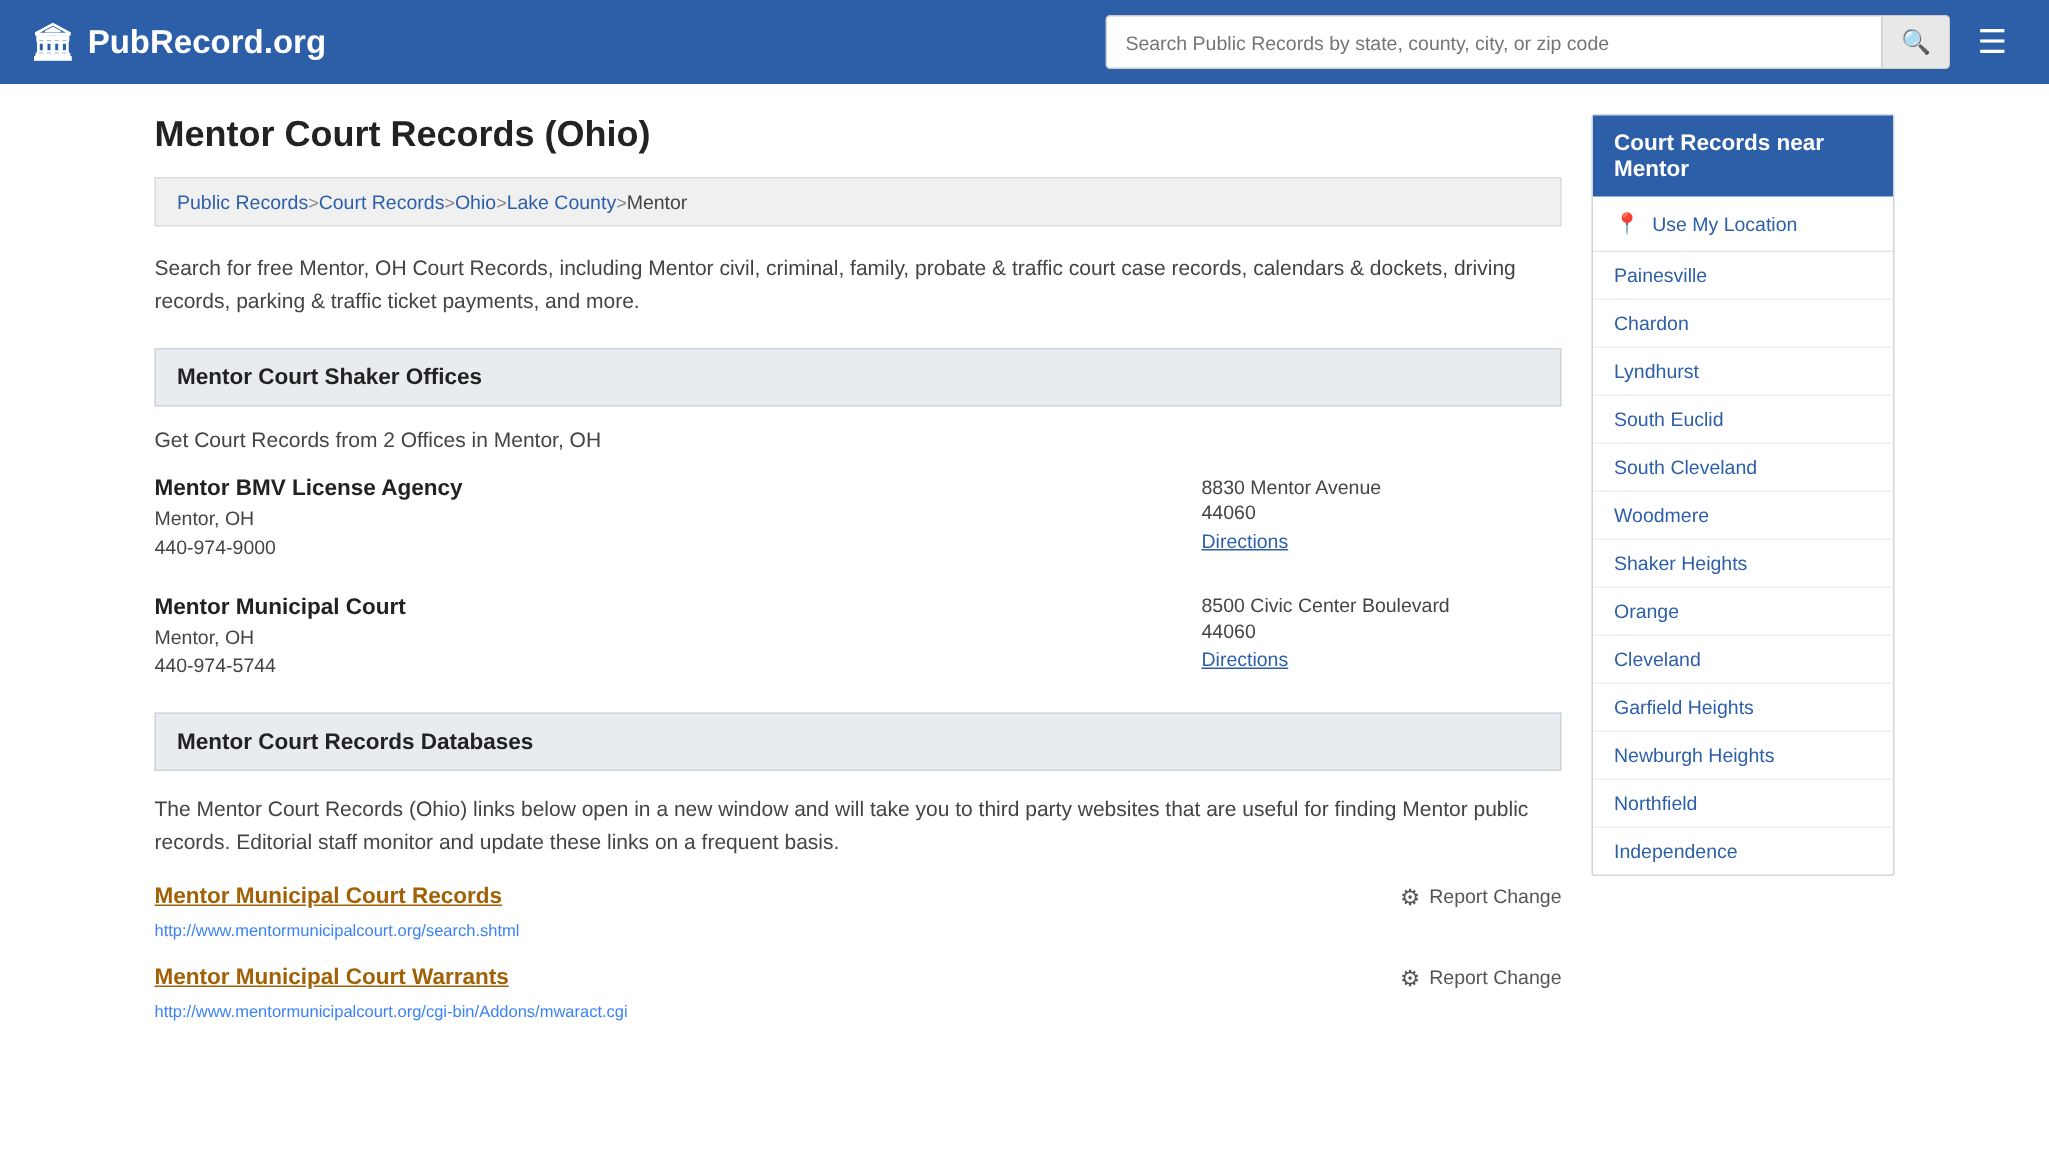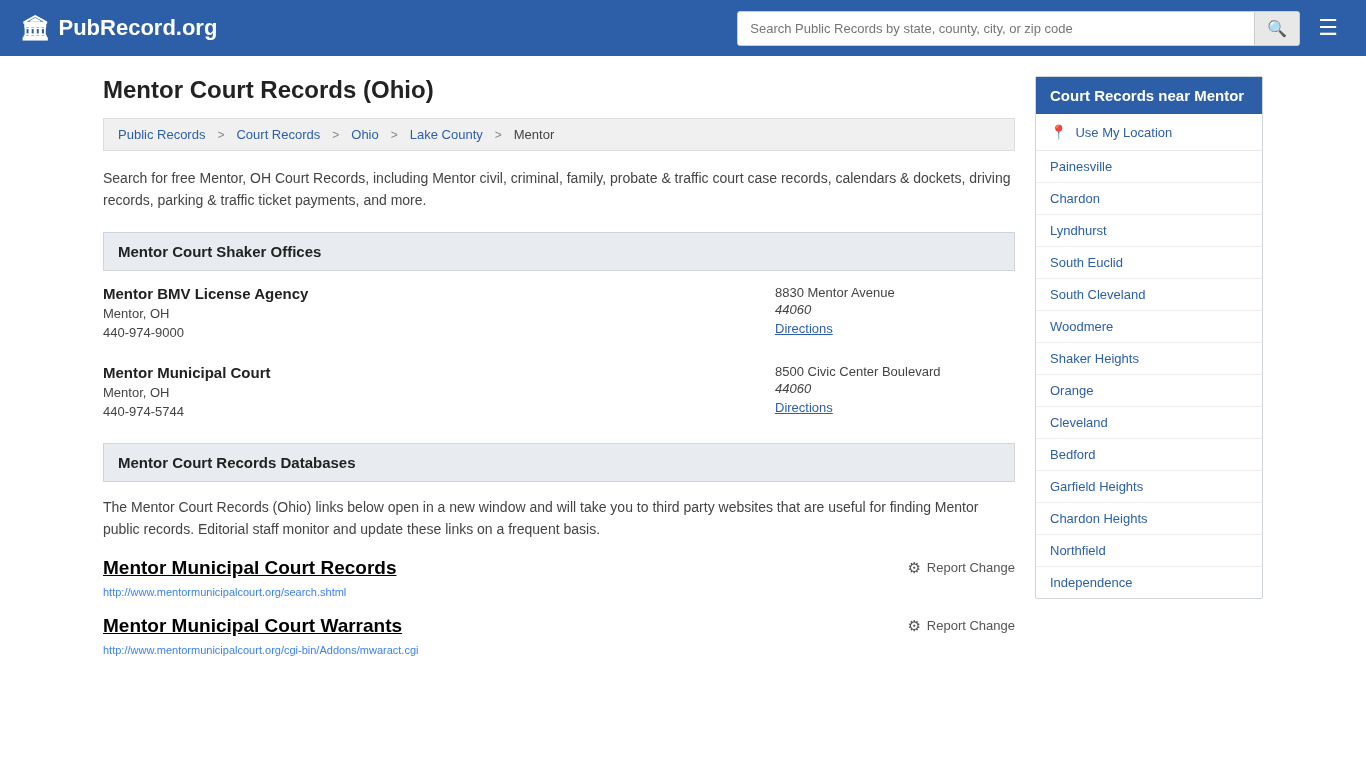--- a/index.html
+++ b/index.html
@@ -71,21 +71,21 @@
       max-width: 1200px;
       margin: 0 auto;
       padding: 20px 20px;
       display: flex;
       gap: 20px;
     }
     .main-content {
       flex: 1;
     }
     .sidebar {
-      width: 228px;
+      width: 202px;
       flex-shrink: 0;
     }
 
     
     .page-title {
       font-size: 24px;
       font-weight: bold;
       color: #222;
       margin-bottom: 14px;
     }
@@ -94,21 +94,21 @@
     .breadcrumb {
       background: #f0f0f0;
       border: 1px solid #ddd;
       padding: 8px 14px;
       font-size: 13px;
       color: #555;
       margin-bottom: 16px;
       display: flex;
       align-items: center;
       flex-wrap: wrap;
-      gap: 12px;
+      gap: 0;
     }
     .breadcrumb a {
       color: #2c5fa8;
       text-decoration: none;
     }
     .breadcrumb .sep { color: #888; font-size: 12px; }
     .breadcrumb .current { color: #444; }
 
     
     .description {
@@ -147,21 +147,21 @@
     .office-row {
       display: flex;
       justify-content: space-between;
       align-items: flex-start;
     }
     .office-left { flex: 1; }
     .office-right { text-align: left; min-width: 240px; }
     .office-city { font-size: 13px; color: #444; margin-bottom: 2px; }
     .office-phone { font-size: 13px; color: #444; margin-top: 4px; }
     .office-address { font-size: 13px; color: #444; margin-bottom: 2px; }
-    .office-zip { font-size: 13px; color: #444; font-style: italic; }
+    .office-zip { font-size: 13px; color: #444; }
     .directions-link {
       color: #2c5fa8;
       text-decoration: underline;
       font-size: 13px;
       cursor: pointer;
       display: inline-block;
       margin-top: 4px;
     }
 
     
@@ -174,23 +174,23 @@
     .db-entry {
       margin-bottom: 16px;
     }
     .db-entry-header {
       display: flex;
       justify-content: space-between;
       align-items: center;
       margin-bottom: 4px;
     }
     .db-link {
-      color: #000000;
+      color: #a16207;
       text-decoration: underline;
-      font-size: 19px;
+      font-size: 15px;
       font-weight: bold;
       cursor: pointer;
     }
     .db-url {
       color: #3b82f6;
       font-size: 11px;
       text-decoration: none;
     }
     .report-change {
       display: flex;
@@ -276,20 +276,21 @@
       <a href="#">Ohio</a>
       <span class="sep">&gt;</span>
       <a href="#">Lake County</a>
       <span class="sep">&gt;</span>
       <span class="current">Mentor</span>
     </nav>
 
     <p class="description">Search for free Mentor, OH Court Records, including Mentor civil, criminal, family, probate &amp; traffic court case records, calendars &amp; dockets, driving records, parking &amp; traffic ticket payments, and more.</p>
 
     <div class="section-header">Mentor Court Shaker Offices</div>
+    <p class="office-count">Get Court Records from 2 Offices in Mentor, OH</p>
 
     <div class="office-entry">
       <div class="office-row">
         <div class="office-left">
           <div class="office-name">Mentor BMV License Agency</div>
           <div class="office-city">Mentor, OH</div>
           <div class="office-phone">440-974-9000</div>
         </div>
         <div class="office-right">
           <div class="office-address">8830 Mentor Avenue</div>
@@ -370,27 +371,24 @@
         <li>
             <a href="#">Shaker Heights</a>
           </li>
         <li>
             <a href="#">Orange</a>
           </li>
         <li>
             <a href="#">Cleveland</a>
           </li>
         <li>
-            <a href="#">Bedford</a>
-          </li>
-        <li>
             <a href="#">Garfield Heights</a>
           </li>
         <li>
-            <a href="#">Chardon Heights</a>
+            <a href="#">Newburgh Heights</a>
           </li>
         <li>
             <a href="#">Northfield</a>
           </li>
         <li>
             <a href="#">Independence</a>
           </li>
       </ul>
     </div>
   </div>

